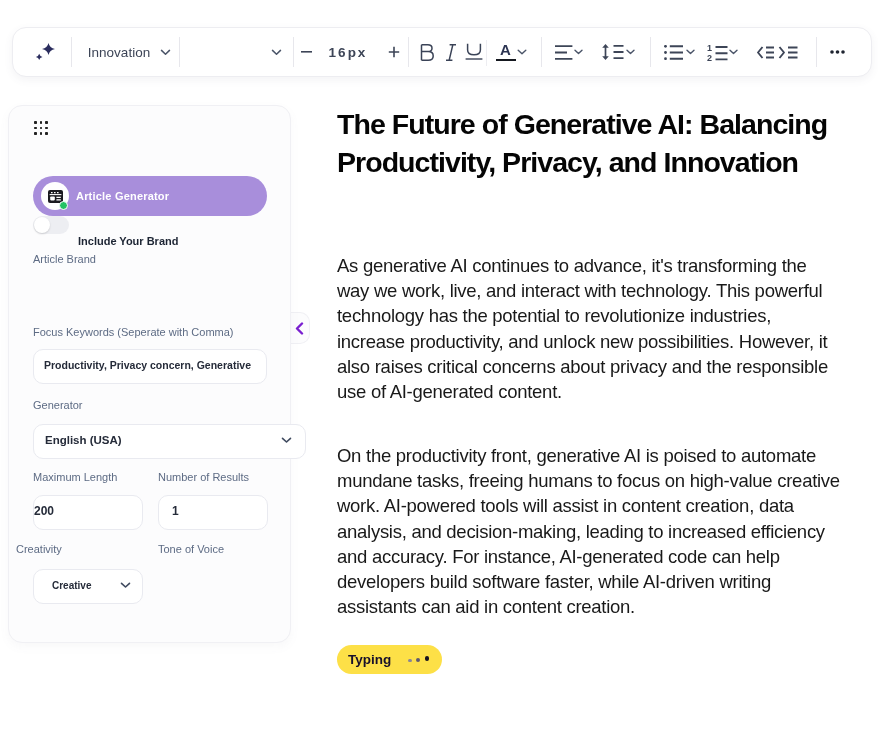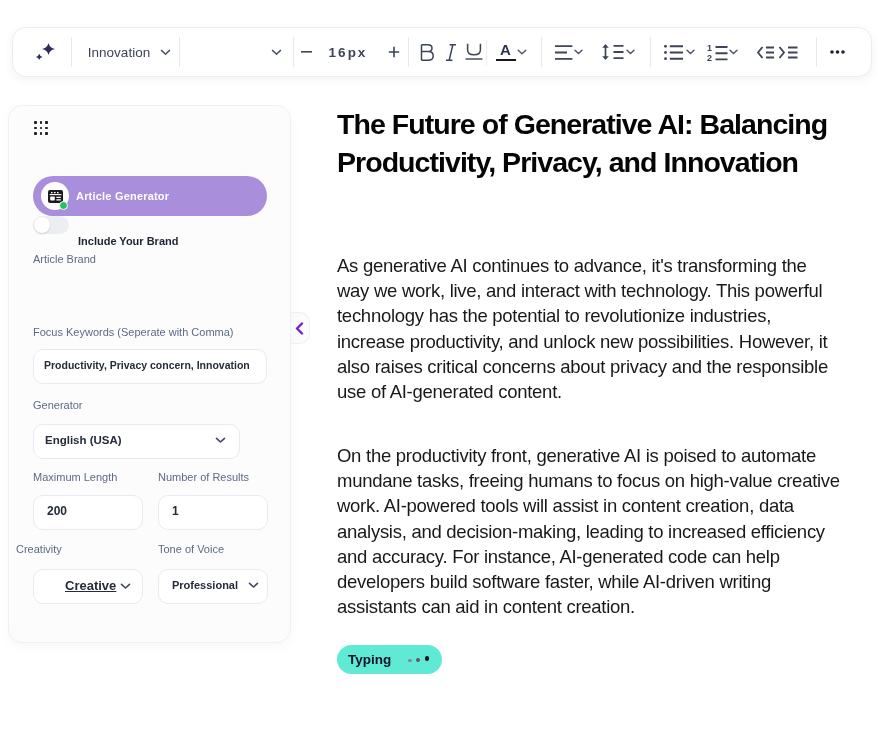--- a/index.html
+++ b/index.html
@@ -57,21 +57,21 @@
   .flabel { position:absolute; font-size:11px; color:#5d6b84; }
   .fbox { position:absolute; background:#fff; border:1px solid #e9eaf0; border-radius:10px;
     display:flex; align-items:center; color:#252b39; font-weight:bold; white-space:nowrap; padding-bottom:3px; }
   .fbox .chevr { position:absolute; right:13px; }
 
   
   #h1 { left:337px; top:106px; width:600px; font-size:28.5px; font-weight:bold; color:#050505; line-height:37.5px; letter-spacing:-0.95px;}
   .para { position:absolute; left:337px; width:540px; font-size:18.5px; color:#191919; line-height:25.2px; letter-spacing:-0.27px; white-space:nowrap;}
   #typing {
     left:337px; top:645px; width:105px; height:29px;
-    background:#5eead4; border-radius:14.5px;
+    background:#fde047; border-radius:14.5px;
     display:flex; align-items:center;
   }
   #typing span { margin-left:11px; font-size:13.5px; font-weight:bold; color:#18102b; }
   .tdot { position:absolute; border-radius:50%; }
 </style>
 </head>
 <body>
 <div class="abs" id="toolbar">
   <div class="tbi" style="left:20px; width:23px;">
     <svg width="21" height="20" viewBox="0 0 21 20">
@@ -242,43 +242,38 @@
   </div>
 
   <div class="abs" id="toggletrack" style="left:24px; top:110px;">
       <div id="toggleknob"></div>
     </div>
   <div class="abs brandlabel" style="left:69px; top:113px;margin-top:16px;">Include Your Brand</div>
 
   <div class="abs flabel" style="left:24px; top:147px;">Article Brand</div>
 
   <div class="abs flabel" style="left:24px; top:220px;text-align:right;">Focus Keywords (Seperate with Comma)</div>
-  <div class="abs fbox" style="left:24px; top:243px; width:234px; height:35px; padding-left:10px; font-size:10.5px;">Productivity, Privacy concern, Innovation</div>
+  <div class="abs fbox" style="left:24px; top:243px; width:234px; height:35px; padding-left:10px; font-size:10.5px;">Productivity, Privacy concern, Generative</div>
 
   <div class="abs flabel" style="left:24px; top:293px;">Generator</div>
-  <div class="abs fbox" style="left:24px; top:318px; width:207px; height:35px; padding-left:11px; font-size:11.5px;">English (USA)
+  <div class="abs fbox" style="left:24px; top:318px; width:273px; height:35px; padding-left:11px; font-size:11.5px;">English (USA)
     <span class="chevr"><svg width="11" height="7" viewBox="0 0 11 7">
           <path d="M1.5 1.3 L5.5 5 L9.5 1.3" stroke="#3f4a5f" stroke-width="1.6" fill="none" stroke-linecap="round" stroke-linejoin="round"></path>
         </svg></span>
   </div>
 
   <div class="abs flabel" style="left:24px; top:365px;text-align:right;">Maximum Length</div>
   <div class="abs flabel" style="left:149px; top:365px;">Number of Results</div>
-  <div class="abs fbox" style="left:24px; top:389px; width:110px; height:35px; padding-left:13px; font-size:12px;">200</div>
+  <div class="abs fbox" style="left:24px; top:389px; width:110px; height:35px; font-size:12px;">200</div>
   <div class="abs fbox" style="left:149px; top:389px; width:110px; height:35px; padding-left:13px; font-size:12px;">1</div>
 
   <div class="abs flabel" style="left:7px; top:437px;">Creativity</div>
   <div class="abs flabel" style="left:149px; top:437px;">Tone of Voice</div>
-  <div class="abs fbox" style="left:24px; top:463px; width:110px; height:35px; padding-left:31px; font-size:13px;text-decoration:underline;">Creative
+  <div class="abs fbox" style="left:24px; top:463px; width:110px; height:35px; padding-left:18px; font-size:10px;">Creative
     <span class="chevr" style="right:11px;"><svg width="11" height="7" viewBox="0 0 11 7">
-          <path d="M1.5 1.3 L5.5 5 L9.5 1.3" stroke="#3f4a5f" stroke-width="1.6" fill="none" stroke-linecap="round" stroke-linejoin="round"></path>
-        </svg></span>
-  </div>
-  <div class="abs fbox" style="left:149px; top:463px; width:110px; height:35px; padding-left:13px; font-size:11px;">Professional
-    <span class="chevr" style="right:8px;"><svg width="11" height="7" viewBox="0 0 11 7">
           <path d="M1.5 1.3 L5.5 5 L9.5 1.3" stroke="#3f4a5f" stroke-width="1.6" fill="none" stroke-linecap="round" stroke-linejoin="round"></path>
         </svg></span>
   </div>
 </div>
 
 <div class="abs" id="h1">The Future of Generative AI: Balancing<br>Productivity, Privacy, and Innovation</div>
 
 <div class="abs para" style="top:253px;">As generative AI continues to advance, it's transforming the<br>way we work, live, and interact with technology. This powerful<br>technology has the potential to revolutionize industries,<br>increase productivity, and unlock new possibilities. However, it<br>also raises critical concerns about privacy and the responsible<br>use of AI-generated content.</div>
 
 <div class="abs para" style="top:443px;">On the productivity front, generative AI is poised to automate<br>mundane tasks, freeing humans to focus on high-value creative<br>work. AI-powered tools will assist in content creation, data<br>analysis, and decision-making, leading to increased efficiency<br>and accuracy. For instance, AI-generated code can help<br>developers build software faster, while AI-driven writing<br>assistants can aid in content creation.</div>

